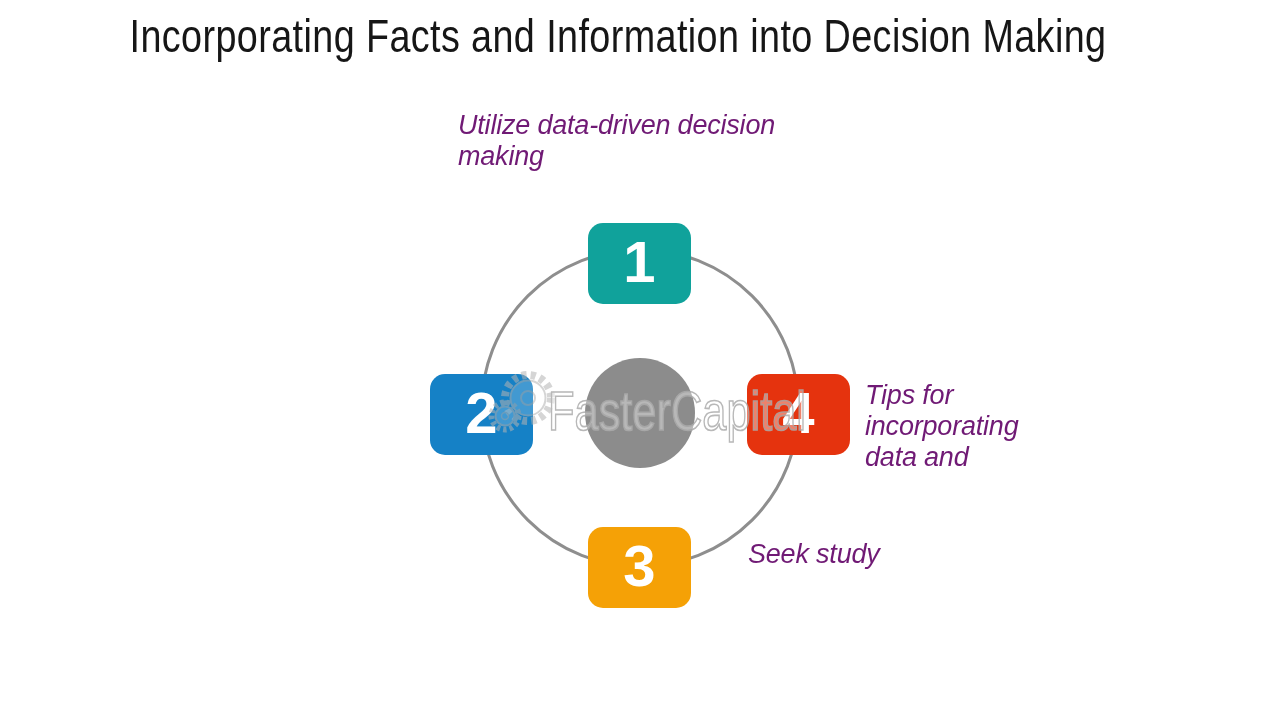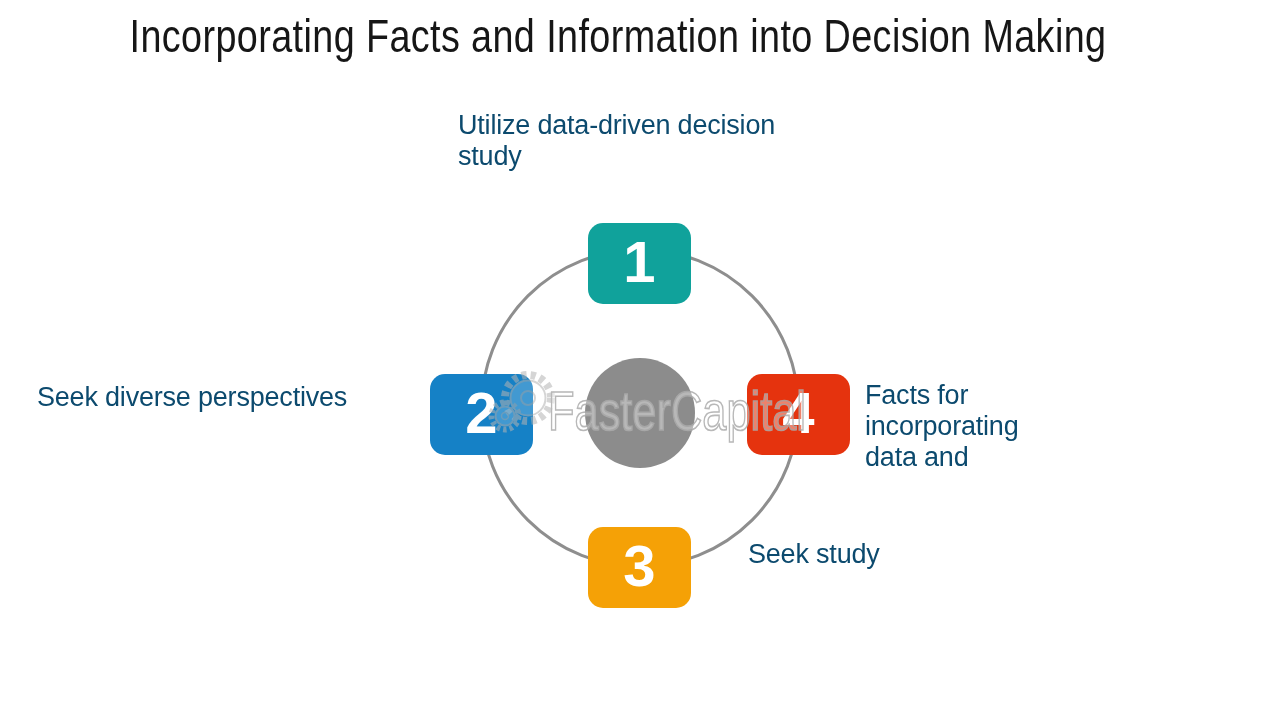--- a/index.html
+++ b/index.html
@@ -60,23 +60,24 @@
     padding-bottom: 4px;
   }
   .box-1 { left: 588px; top: 223px; }
   .box-2 { left: 430px; top: 374px; }
   .box-3 { left: 588px; top: 527px; }
   .box-4 { left: 747px; top: 374px; }
   .step-label {
     position: absolute;
     font-size: 27px;
     line-height: 31px;
-    color: #0c4a6e;
+    color: #701a75;
     z-index: 2;
     letter-spacing: -0.2px;
+    font-style: italic;
   }
   .label-1 { left: 458px; top: 110px; }
   .label-2 { left: 37px;  top: 382px; }
   .label-3 { left: 748px; top: 539px; }
   .label-4 { left: 865px; top: 380px; }
   .watermark {
     position: absolute;
     left: 478px; top: 352px;
     width: 345px; height: 112px;
     z-index: 3;
@@ -93,42 +94,39 @@
 
   <div class="ring" style="border-color: rgb(142, 142, 142);"></div>
 
   <div class="hub" style="background-color: rgb(140, 140, 140);"></div>
 
   <div class="step-box box-1" style="background-color: rgb(16, 162, 155);">
     <span class="step-number">1</span>
   </div>
   <div class="step-label label-1">
     <div>Utilize data-driven decision</div>
-    <div>study</div>
+    <div>making</div>
   </div>
 
   <div class="step-box box-2" style="background-color: rgb(21, 129, 198);">
     <span class="step-number">2</span>
-  </div>
-  <div class="step-label label-2">
-    <div>Seek diverse perspectives</div>
   </div>
 
   <div class="step-box box-3" style="background-color: rgb(245, 161, 6);">
     <span class="step-number">3</span>
   </div>
   <div class="step-label label-3">
     <div>Seek study</div>
   </div>
 
   <div class="step-box box-4" style="background-color: rgb(229, 51, 14);">
     <span class="step-number">4</span>
   </div>
   <div class="step-label label-4">
-    <div>Facts for incorporating data and</div>
+    <div>Tips for incorporating data and</div>
   </div>
 
   <svg class="watermark" viewBox="0 0 345 112">
     <g stroke="#B3B3B3" fill="none" opacity="0.65">
 
       <circle cx="50" cy="46" r="23" stroke-width="8" stroke-dasharray="5 4.2"></circle>
       <circle cx="50" cy="46" r="17.5" stroke-width="2" fill="rgba(255,255,255,0.35)"></circle>
       <circle cx="50" cy="46" r="7" stroke-width="2"></circle>
 
       <circle cx="27" cy="64" r="13.5" stroke-width="6" stroke-dasharray="3.5 3"></circle>

